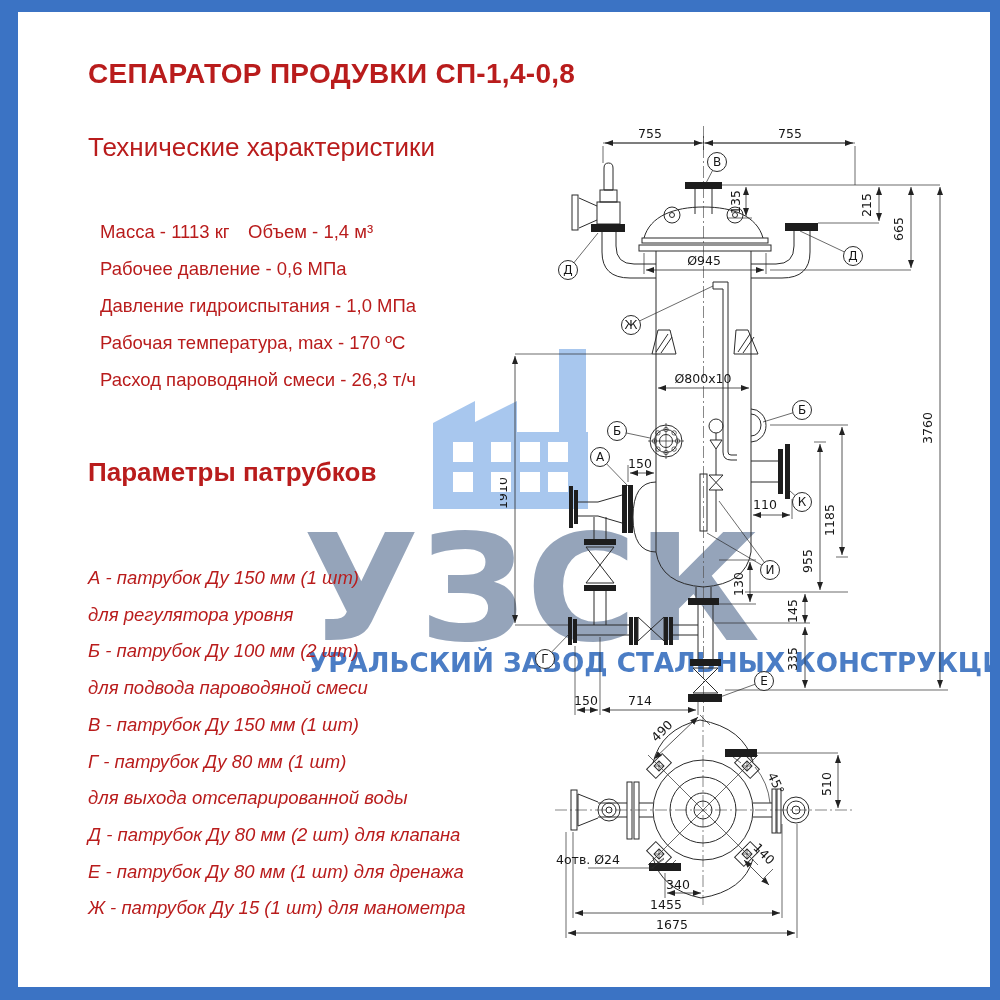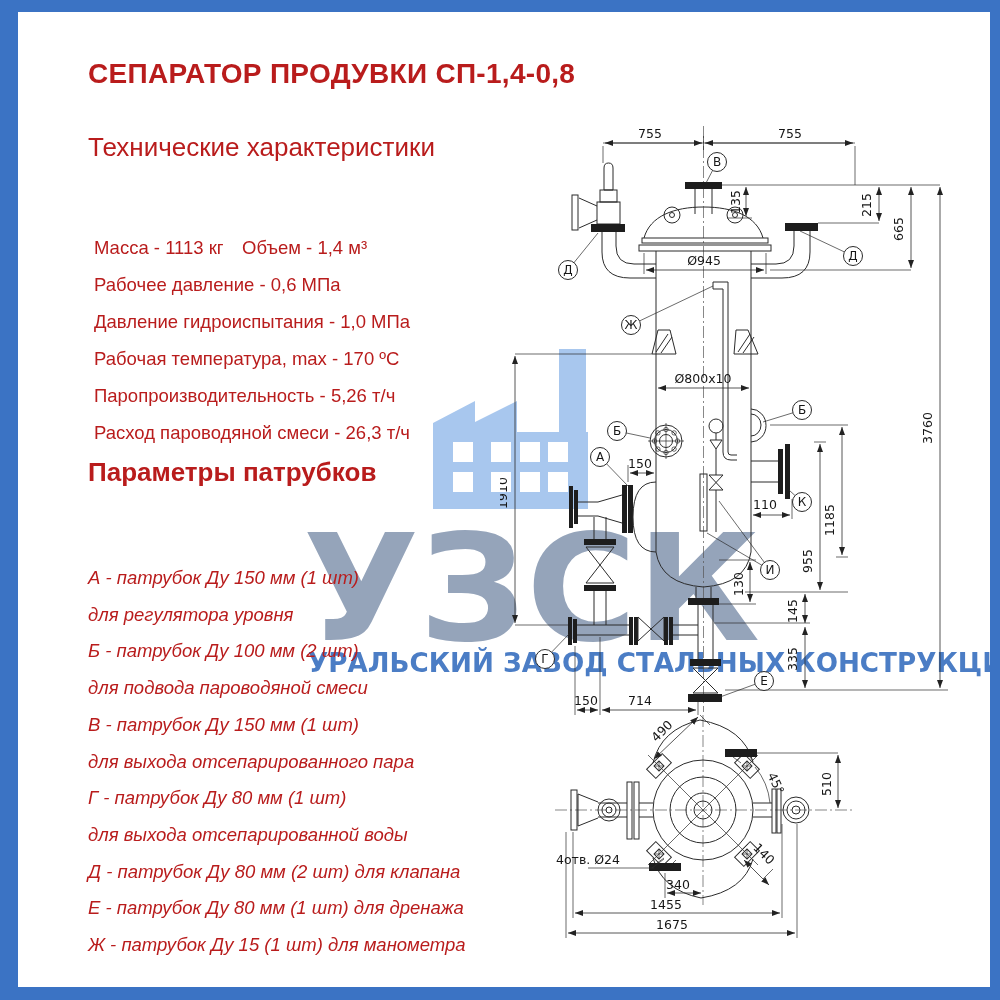--- a/index.html
+++ b/index.html
@@ -15,21 +15,21 @@
     overflow:hidden;
   }
   
   #watermark{position:absolute;left:0;top:0;width:1000px;height:1000px;z-index:0;}
   #wm-abbr{font-family:"DejaVu Sans",sans-serif;font-weight:bold;fill:var(--abbr-c);font-size:148px;}
   #wm-slogan{font-family:"DejaVu Sans",sans-serif;font-weight:bold;fill:var(--slogan-c);font-size:26px;}
   
   .textcol{position:absolute;z-index:2;color:#b91c1c;}
   #title{left:70px;top:46px;font-size:28px;font-weight:bold;letter-spacing:.3px;}
   #spec-head{left:70px;top:120px;font-size:26px;font-weight:normal;}
-  #spec-lines{left:76px;top:201px;margin-top:16px;}
+  #spec-lines{left:82px;top:201px;}
   #noz-head{left:70px;top:445px;font-size:26px;font-weight:bold;}
   #noz-lines{left:70px;top:548px;font-style:italic;}
   .tline{font-size:18.5px;line-height:37px;white-space:nowrap;}
   .tline2{font-size:18.5px;line-height:36.7px;white-space:nowrap;}
   
   #drawing{position:absolute;left:482px;top:105px;width:490px;height:880px;z-index:1;}
   .ln{fill:none;stroke:#2b2b2b;stroke-width:1;}
   .thin{fill:none;stroke:#2b2b2b;stroke-width:.7;}
   .blk{fill:#1d1d1d;stroke:none;}
   .cl{fill:none;stroke:#555;stroke-width:.7;stroke-dasharray:12 3 2 3;}
@@ -62,31 +62,29 @@
     <text id="wm-slogan" x="290" y="660" textLength="718" lengthAdjust="spacingAndGlyphs">УРАЛЬСКИЙ ЗАВОД СТАЛЬНЫХ КОНСТРУКЦИЙ</text>
   </svg>
 
   <h1 id="title" class="textcol">СЕПАРАТОР ПРОДУВКИ СП-1,4-0,8</h1>
   <h2 id="spec-head" class="textcol">Технические характеристики</h2>
   <div id="spec-lines" class="textcol">
       <div class="tline">Масса - 1113 кг Объем - 1,4 м³</div>
       <div class="tline">Рабочее давление - 0,6 МПа</div>
       <div class="tline">Давление гидроиспытания - 1,0 МПа</div>
       <div class="tline">Рабочая температура, max - 170 ºС</div>
-      <div class="tline">Паропроизводительность - 5,26 т/ч</div>
       <div class="tline">Расход пароводяной смеси - 26,3 т/ч</div>
     </div>
   <h2 id="noz-head" class="textcol">Параметры патрубков</h2>
   <div id="noz-lines" class="textcol">
       <div class="tline2">А - патрубок Ду 150 мм (1 шт)</div>
       <div class="tline2">для регулятора уровня</div>
       <div class="tline2">Б - патрубок Ду 100 мм (2 шт)</div>
       <div class="tline2">для подвода пароводяной смеси</div>
       <div class="tline2">В - патрубок Ду 150 мм (1 шт)</div>
-      <div class="tline2">для выхода отсепарированного пара</div>
       <div class="tline2">Г - патрубок Ду 80 мм (1 шт)</div>
       <div class="tline2">для выхода отсепарированной воды</div>
       <div class="tline2">Д - патрубок Ду 80 мм (2 шт) для клапана</div>
       <div class="tline2">Е - патрубок Ду 80 мм (1 шт) для дренажа</div>
       <div class="tline2">Ж - патрубок Ду 15 (1 шт) для манометра</div>
     </div>
 
   <svg id="drawing" viewBox="500 105 490 880">
     <defs>
       <marker id="ae" markerWidth="9" markerHeight="7" refX="8" refY="3" orient="auto" markerUnits="userSpaceOnUse">

